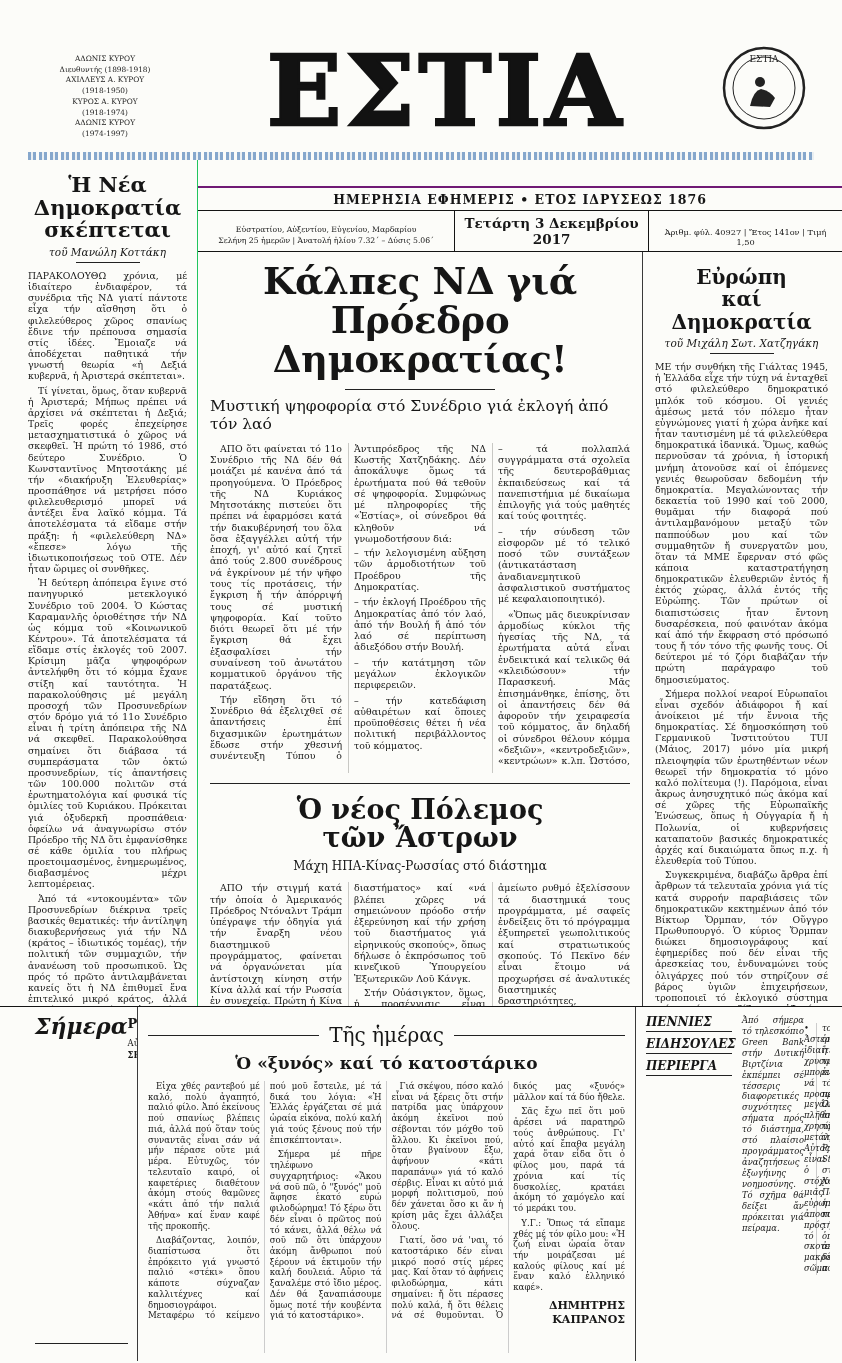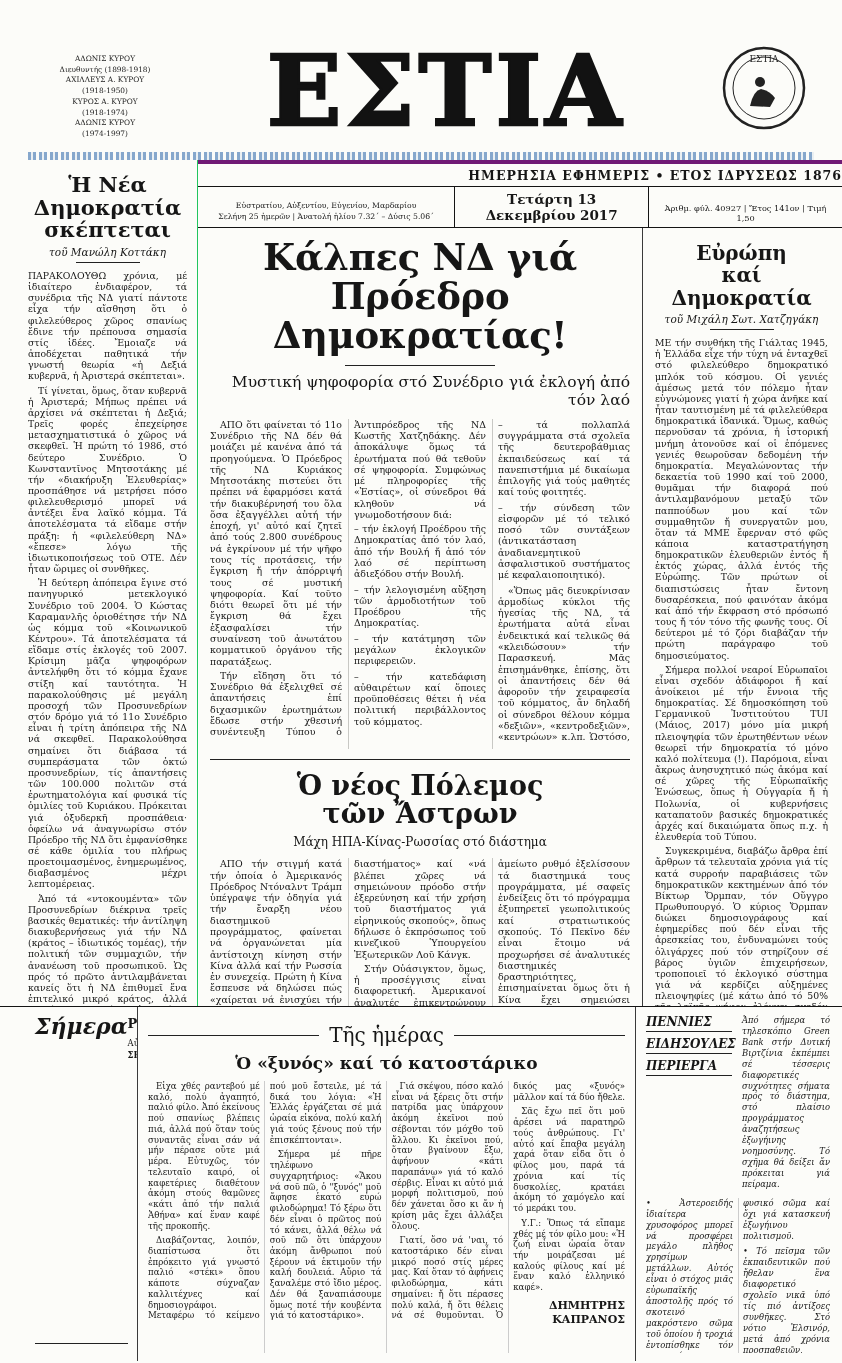--- a/index.html
+++ b/index.html
@@ -28,34 +28,34 @@
   .col-left h2 { font-size:21px; font-weight:700; text-align:center; line-height:1.08; }
   .byline { font-style:italic; font-size:10.5px; text-align:center; margin:4px 0 2px; }
   .byline-rule { width:64px; margin:4px auto 7px; border-top:1px solid #222; }
   .body-text { font-size:9.3px; line-height:1.2; text-align:justify; overflow:hidden; }
   .body-text p { margin-bottom:3px; text-indent:10px; }
   .body-text p.noindent { text-indent:0; }
   .col-left .body-text { height:742px; }
 
   .right-zone { flex:1; display:flex; flex-direction:column; }
   .tagline {
-    border-top:4px solid #701a75; border-bottom:1px solid #141414;
-    text-align:right; font-weight:700; font-size:12.5px; letter-spacing:1px; padding:4px 0 3px;
+    border-top:2px solid #701a75; border-bottom:1px solid #141414;
+    text-align:center; font-weight:700; font-size:12.5px; letter-spacing:1px; padding:4px 0 3px;margin-top:26px;
   }
   .dateline { display:flex; border-bottom:1px solid #141414; align-items:flex-end; }
   .dl-cell { padding:4px 6px; display:flex; flex-direction:column; justify-content:center; text-align:center; }
   .dl-left { flex:1.35; font-size:7.7px; line-height:1.4; }
   .dl-date { flex:1; font-size:13.5px; font-weight:700; border-left:1px solid #141414; border-right:1px solid #141414; }
   .dl-issue { flex:1; font-size:8.2px; }
 
   .zone2 { flex:1; display:flex; overflow:hidden; }
   .center-zone { flex:1; padding:10px 12px 0 12px; overflow:hidden; }
   .lead h1 { font-size:37px; font-weight:700; text-align:center; line-height:1.06; letter-spacing:-.3px; }
   .short-rule { width:150px; margin:9px auto 7px; border-top:1px solid #222; }
-  .lead-sub { font-size:15.5px; text-align:right; margin-bottom:10px; }
+  .lead-sub { font-size:15.5px; text-align:left; margin-bottom:10px; }
   .lead-body { column-count:3; column-gap:12px; column-rule:1px solid #c8c8c4; height:330px; overflow:hidden;
                font-size:9.4px; line-height:1.2; text-align:justify; }
   .lead-body p { margin-bottom:3px; text-indent:10px; }
   .lead-body p.item { text-indent:0; margin-bottom:4px; }
 
   .feature { margin-top:10px; border-top:1.5px solid #222; padding-top:12px; }
   .feature h2 { font-size:27px; font-weight:700; text-align:center; line-height:1.05; }
   .feat-sub { font-size:12px; text-align:center; margin:7px 0 9px; }
   .feat-body { column-count:3; column-gap:12px; column-rule:1px solid #c8c8c4; height:176px; overflow:hidden;
                font-size:9.4px; line-height:1.2; text-align:justify; }
@@ -76,21 +76,21 @@
 
   .tis { flex:1; padding:4px 10px 8px 10px; border-right:1px solid #3a3a3a; display:flex; flex-direction:column; overflow:hidden;justify-content:flex-end; }
   .sec-title { display:flex; align-items:center; gap:10px; font-size:20px; margin:2px 0 4px; }
   .sec-title::before, .sec-title::after { content:""; flex:1; border-top:1px solid #222; }
   .tis h4 { font-size:17px; font-weight:700; text-align:center; margin:2px 0 8px; }
   .tis-body { column-count:4; column-gap:10px; column-rule:1px solid #ccc; height:272px; overflow:hidden;
               font-size:8.6px; line-height:1.25; text-align:justify; }
   .tis-body p { margin-bottom:4px; text-indent:8px; }
   .tis-body .sig { text-align:right; font-weight:700; text-indent:0; font-size:11px; margin-top:6px; }
 
-  .pennies { width:206px; padding:8px 12px 8px 10px; display:flex; flex-direction:column; overflow:hidden; font-style:italic; }
+  .pennies { width:206px; padding:8px 12px 8px 10px; display:flex; overflow:hidden; font-style:italic; }
   .pennies-head { display:flex; gap:10px; }
   .pennies-titles { display:flex; flex-direction:column; gap:5px; font-weight:700; font-size:12px; width:86px; }
   .pennies-titles span { border-bottom:1px solid #222; padding-bottom:2px; }
   .pennies-intro { flex:1; font-size:8.4px; line-height:1.3; text-align:justify; }
   .pennies-body { margin-top:8px; column-count:2; column-gap:10px; column-rule:1px solid #ccc; height:252px; overflow:hidden;
                   font-size:8.4px; line-height:1.3; text-align:justify; }
   .pennies-body p { margin-bottom:5px; }
 </style>
 </head>
 <body>
@@ -137,39 +137,39 @@
     </aside>
 
     <div class="right-zone">
       <div class="tagline">ΗΜΕΡΗΣΙΑ ΕΦΗΜΕΡΙΣ • ΕΤΟΣ ΙΔΡΥΣΕΩΣ 1876</div>
 
       <div class="dateline">
         <div class="dl-cell dl-left">
           <div>Εὐστρατίου, Αὐξεντίου, Εὐγενίου, Μαρδαρίου</div>
           <div>Σελήνη 25 ἡμερῶν | Ἀνατολή ἡλίου 7.32΄ – Δύσις 5.06΄</div>
         </div>
-        <div class="dl-cell dl-date">Τετάρτη 13 Δεκεμβρίου 2017</div>
+        <div class="dl-cell dl-date">Τετάρτη 3 Δεκεμβρίου 2017</div>
         <div class="dl-cell dl-issue">Ἀριθμ. φύλ. 40927 | Ἔτος 141ον | Τιμή 1,50</div>
       </div>
 
       <div class="zone2">
 
         <div class="center-zone">
           <article class="lead">
             <h1>
               <span>Κάλπες ΝΔ γιά</span><br>
               <span>Πρόεδρο Δημοκρατίας!</span>
             </h1>
             <div class="short-rule"></div>
             <div class="lead-sub">Μυστική ψηφοφορία στό Συνέδριο γιά ἐκλογή ἀπό τόν λαό</div>
             <div class="lead-body">
               <p class="noindent">ΑΠΟ ὅτι φαίνεται τό 11ο Συνέδριο τῆς ΝΔ δέν θά μοιάζει μέ κανένα ἀπό τά προηγούμενα. Ὁ Πρόεδρος τῆς ΝΔ Κυριάκος Μητσοτάκης πιστεύει ὅτι πρέπει νά ἐφαρμόσει κατά τήν διακυβέρνησή του ὅλα ὅσα ἐξαγγέλλει αὐτή τήν ἐποχή, γι' αὐτό καί ζητεῖ ἀπό τούς 2.800 συνέδρους νά ἐγκρίνουν μέ τήν ψῆφο τους τίς προτάσεις, τήν ἔγκριση ἤ τήν ἀπόρριψή τους σέ μυστική ψηφοφορία. Καί τοῦτο διότι θεωρεῖ ὅτι μέ τήν ἔγκριση θά ἔχει ἐξασφαλίσει τήν συναίνεση τοῦ ἀνωτάτου κομματικοῦ ὀργάνου τῆς παρατάξεως.</p>
               <p>Τήν εἴδηση ὅτι τό Συνέδριο θά ἐξελιχθεῖ σέ ἀπαντήσεις ἐπί διχασμικῶν ἐρωτημάτων ἔδωσε στήν χθεσινή συνέντευξη Τύπου ὁ Ἀντιπρόεδρος τῆς ΝΔ Κωστῆς Χατζηδάκης. Δέν ἀποκάλυψε ὅμως τά ἐρωτήματα πού θά τεθοῦν σέ ψηφοφορία. Συμφώνως μέ πληροφορίες τῆς «Ἑστίας», οἱ σύνεδροι θά κληθοῦν νά γνωμοδοτήσουν διά:</p>
+              <p class="item">– τήν λελογισμένη αὔξηση τῶν ἁρμοδιοτήτων τοῦ Προέδρου τῆς Δημοκρατίας.</p>
               <p class="item">– τήν ἐκλογή Προέδρου τῆς Δημοκρατίας ἀπό τόν λαό, ἀπό τήν Βουλή ἤ ἀπό τόν λαό σέ περίπτωση ἀδιεξόδου στήν Βουλή.</p>
-              <p class="item">– τήν λελογισμένη αὔξηση τῶν ἁρμοδιοτήτων τοῦ Προέδρου τῆς Δημοκρατίας.</p>
               <p class="item">– τήν κατάτμηση τῶν μεγάλων ἐκλογικῶν περιφερειῶν.</p>
               <p class="item">– τήν κατεδάφιση αὐθαιρέτων καί ὅποιες προϋποθέσεις θέτει ἡ νέα πολιτική περιβάλλοντος τοῦ κόμματος.</p>
               <p class="item">– τά πολλαπλά συγγράμματα στά σχολεῖα τῆς δευτεροβάθμιας ἐκπαιδεύσεως καί τά πανεπιστήμια μέ δικαίωμα ἐπιλογῆς γιά τούς μαθητές καί τούς φοιτητές.</p>
               <p class="item">– τήν σύνδεση τῶν εἰσφορῶν μέ τό τελικό ποσό τῶν συντάξεων (ἀντικατάσταση ἀναδιανεμητικοῦ ἀσφαλιστικοῦ συστήματος μέ κεφαλαιοποιητικό).</p>
               <p>«Ὅπως μᾶς διευκρίνισαν ἁρμοδίως κύκλοι τῆς ἡγεσίας τῆς ΝΔ, τά ἐρωτήματα αὐτά εἶναι ἐνδεικτικά καί τελικῶς θά «κλειδώσουν» τήν Παρασκευή. Μᾶς ἐπισημάνθηκε, ἐπίσης, ὅτι οἱ ἀπαντήσεις δέν θά ἀφοροῦν τήν χειραφεσία τοῦ κόμματος, ἄν δηλαδή οἱ σύνεδροι θέλουν κόμμα «δεξιῶν», «κεντροδεξιῶν», «κεντρώων» κ.λπ. Ὡστόσο, οἱ ἀπαντήσεις τῶν συνέδρων οὐσιαστικῶς θά διαμορφώσουν τήν νέα ἰδεολογική φυσιογνωμία τοῦ κόμματος.</p>
 
             </div>
           </article>
 
           <article class="feature">

